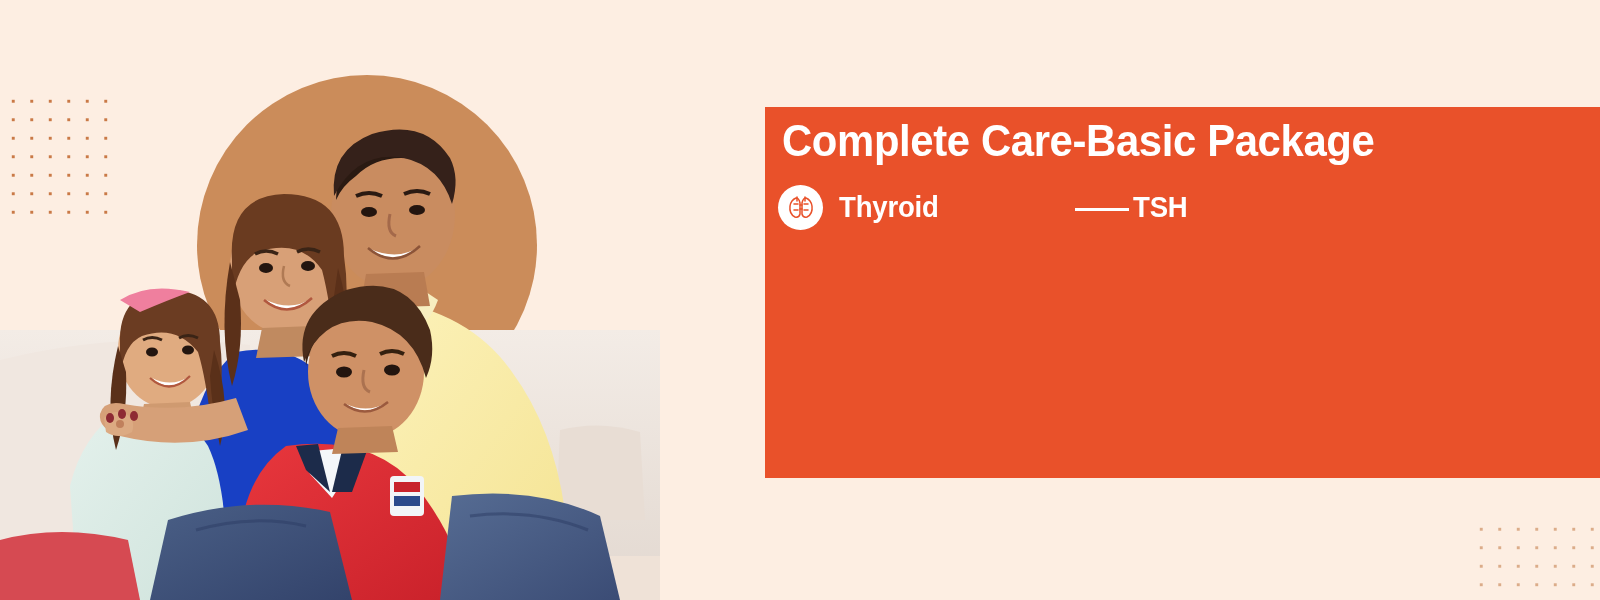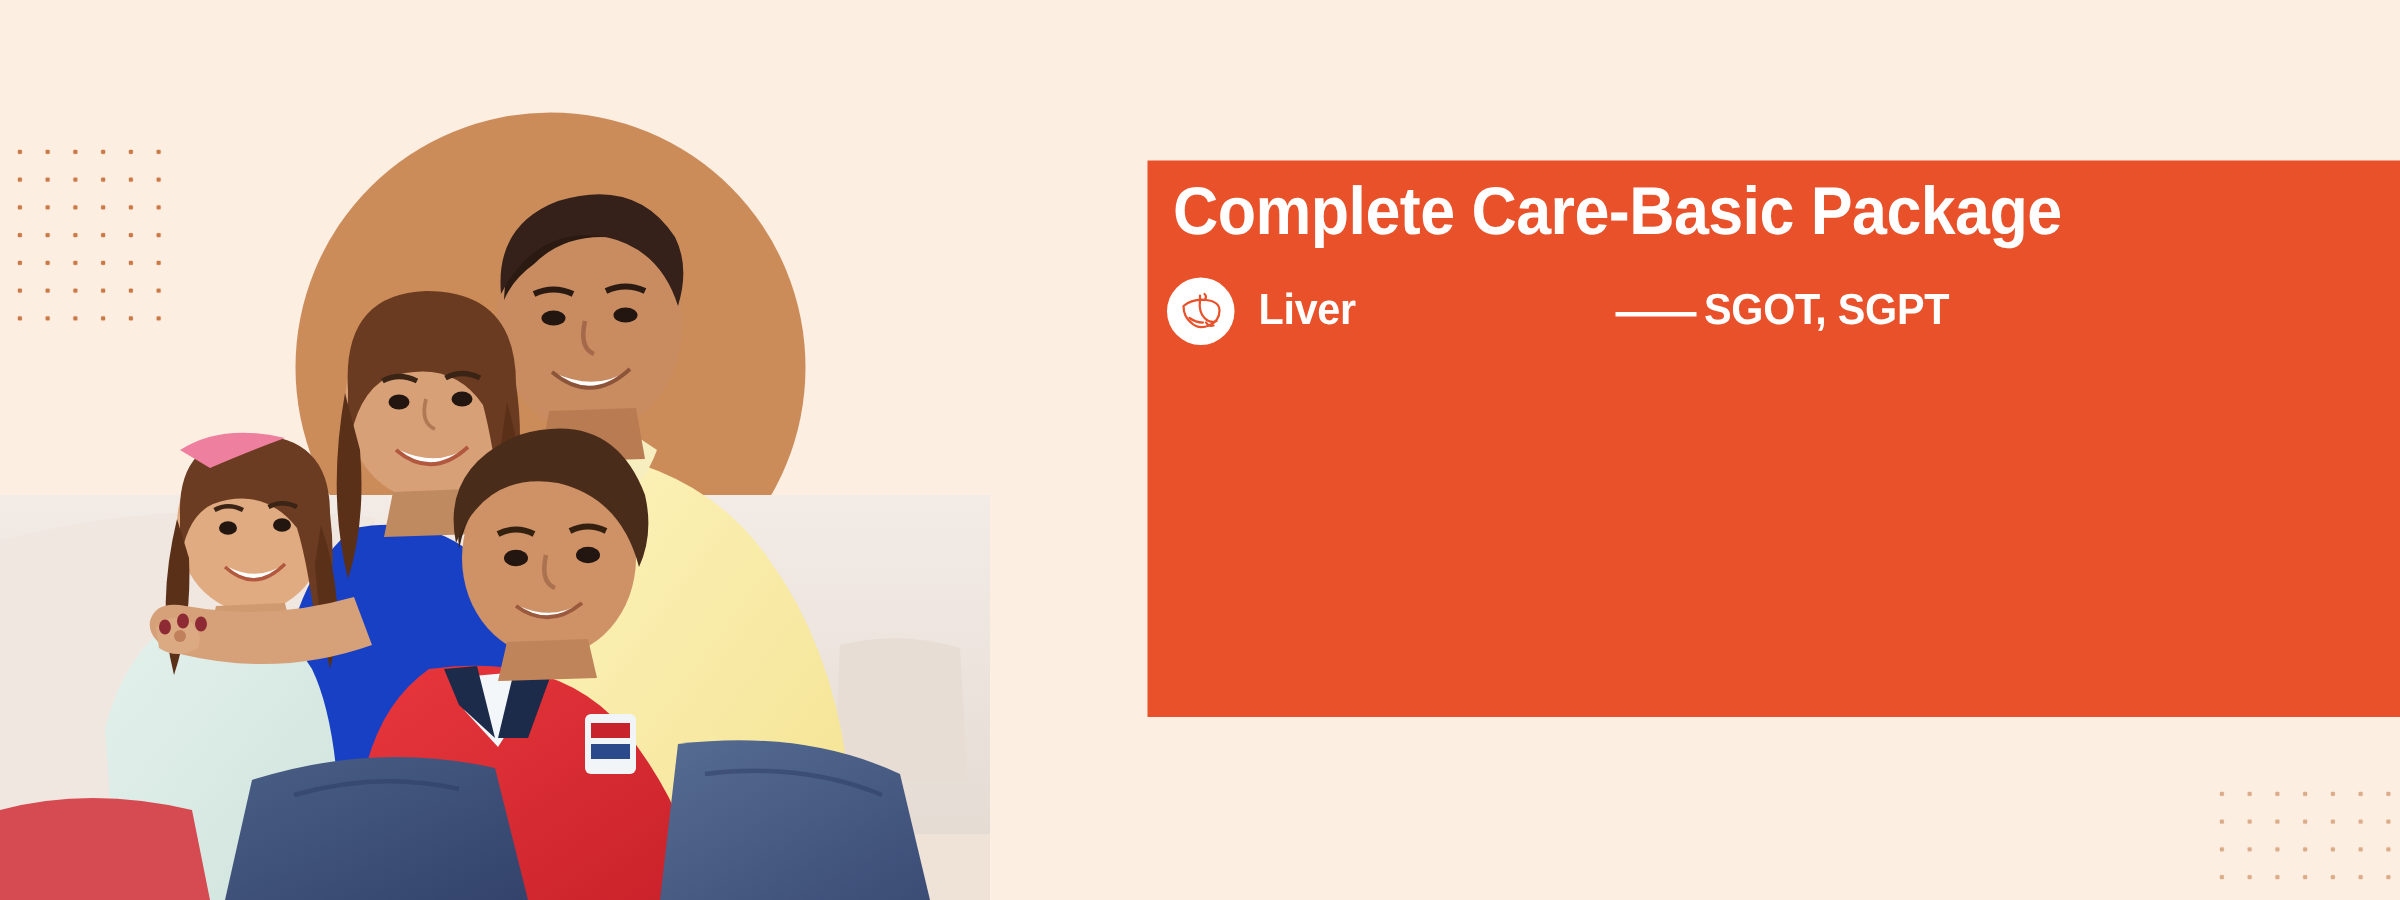--- a/index.html
+++ b/index.html
@@ -207,34 +207,37 @@
   </div>
 
   <div class="panel">
 
     <div class="panel-title">Complete Care-Basic Package</div>
 
     <div class="rows">
 
 
 
-
-      <div class="row r3">
+      <div class="row r2">
         <span class="icon-badge">
           <svg width="34" height="34" viewBox="0 0 34 34">
             <g stroke="#e9512a" stroke-width="1.5" fill="none" stroke-linecap="round" stroke-linejoin="round">
-              <path d="M5 13 Q11 8 20 9 Q29 10 29 16 Q29 23 22 26 Q15 29 10 24 Q5 20 5 13 Z"></path>
-              <path d="M16 9 Q15 17 19 21 Q23 25 27 23"></path>
-              <path d="M16 6 L16 9 M19 5 Q21 7 19 9"></path>
-              <path d="M9 21 Q13 24 18 24"></path>
-              <path d="M20 24 Q22 27 25 26"></path>
+              <path d="M12 7 Q7 9 6 15 Q5 23 11 26 Q15 27 16 23 L16 12 Q15 7 12 7 Z"></path>
+              <path d="M22 7 Q27 9 28 15 Q29 23 23 26 Q19 27 18 23 L18 12 Q19 7 22 7 Z"></path>
+              <path d="M16 14 L18 14 M16 18 L18 18"></path>
+              <path d="M13 6 L13 10 M21 6 L21 10"></path>
+              <line x1="10" y1="13" x2="14" y2="13"></line>
+              <line x1="20" y1="13" x2="24" y2="13"></line>
+              <line x1="10" y1="19" x2="14" y2="19"></line>
+              <line x1="20" y1="19" x2="24" y2="19"></line>
             </g>
           </svg>
         </span>
-        <span class="row-label">Liver</span>
+        <span class="row-label">Thyroid</span>
         <span class="row-dash"></span>
-        <span class="row-value">SGOT, SGPT</span>
+        <span class="row-value">TSH</span>
       </div>
+
 
 
     </div>
   </div>
 </div>
 
 </body></html>

